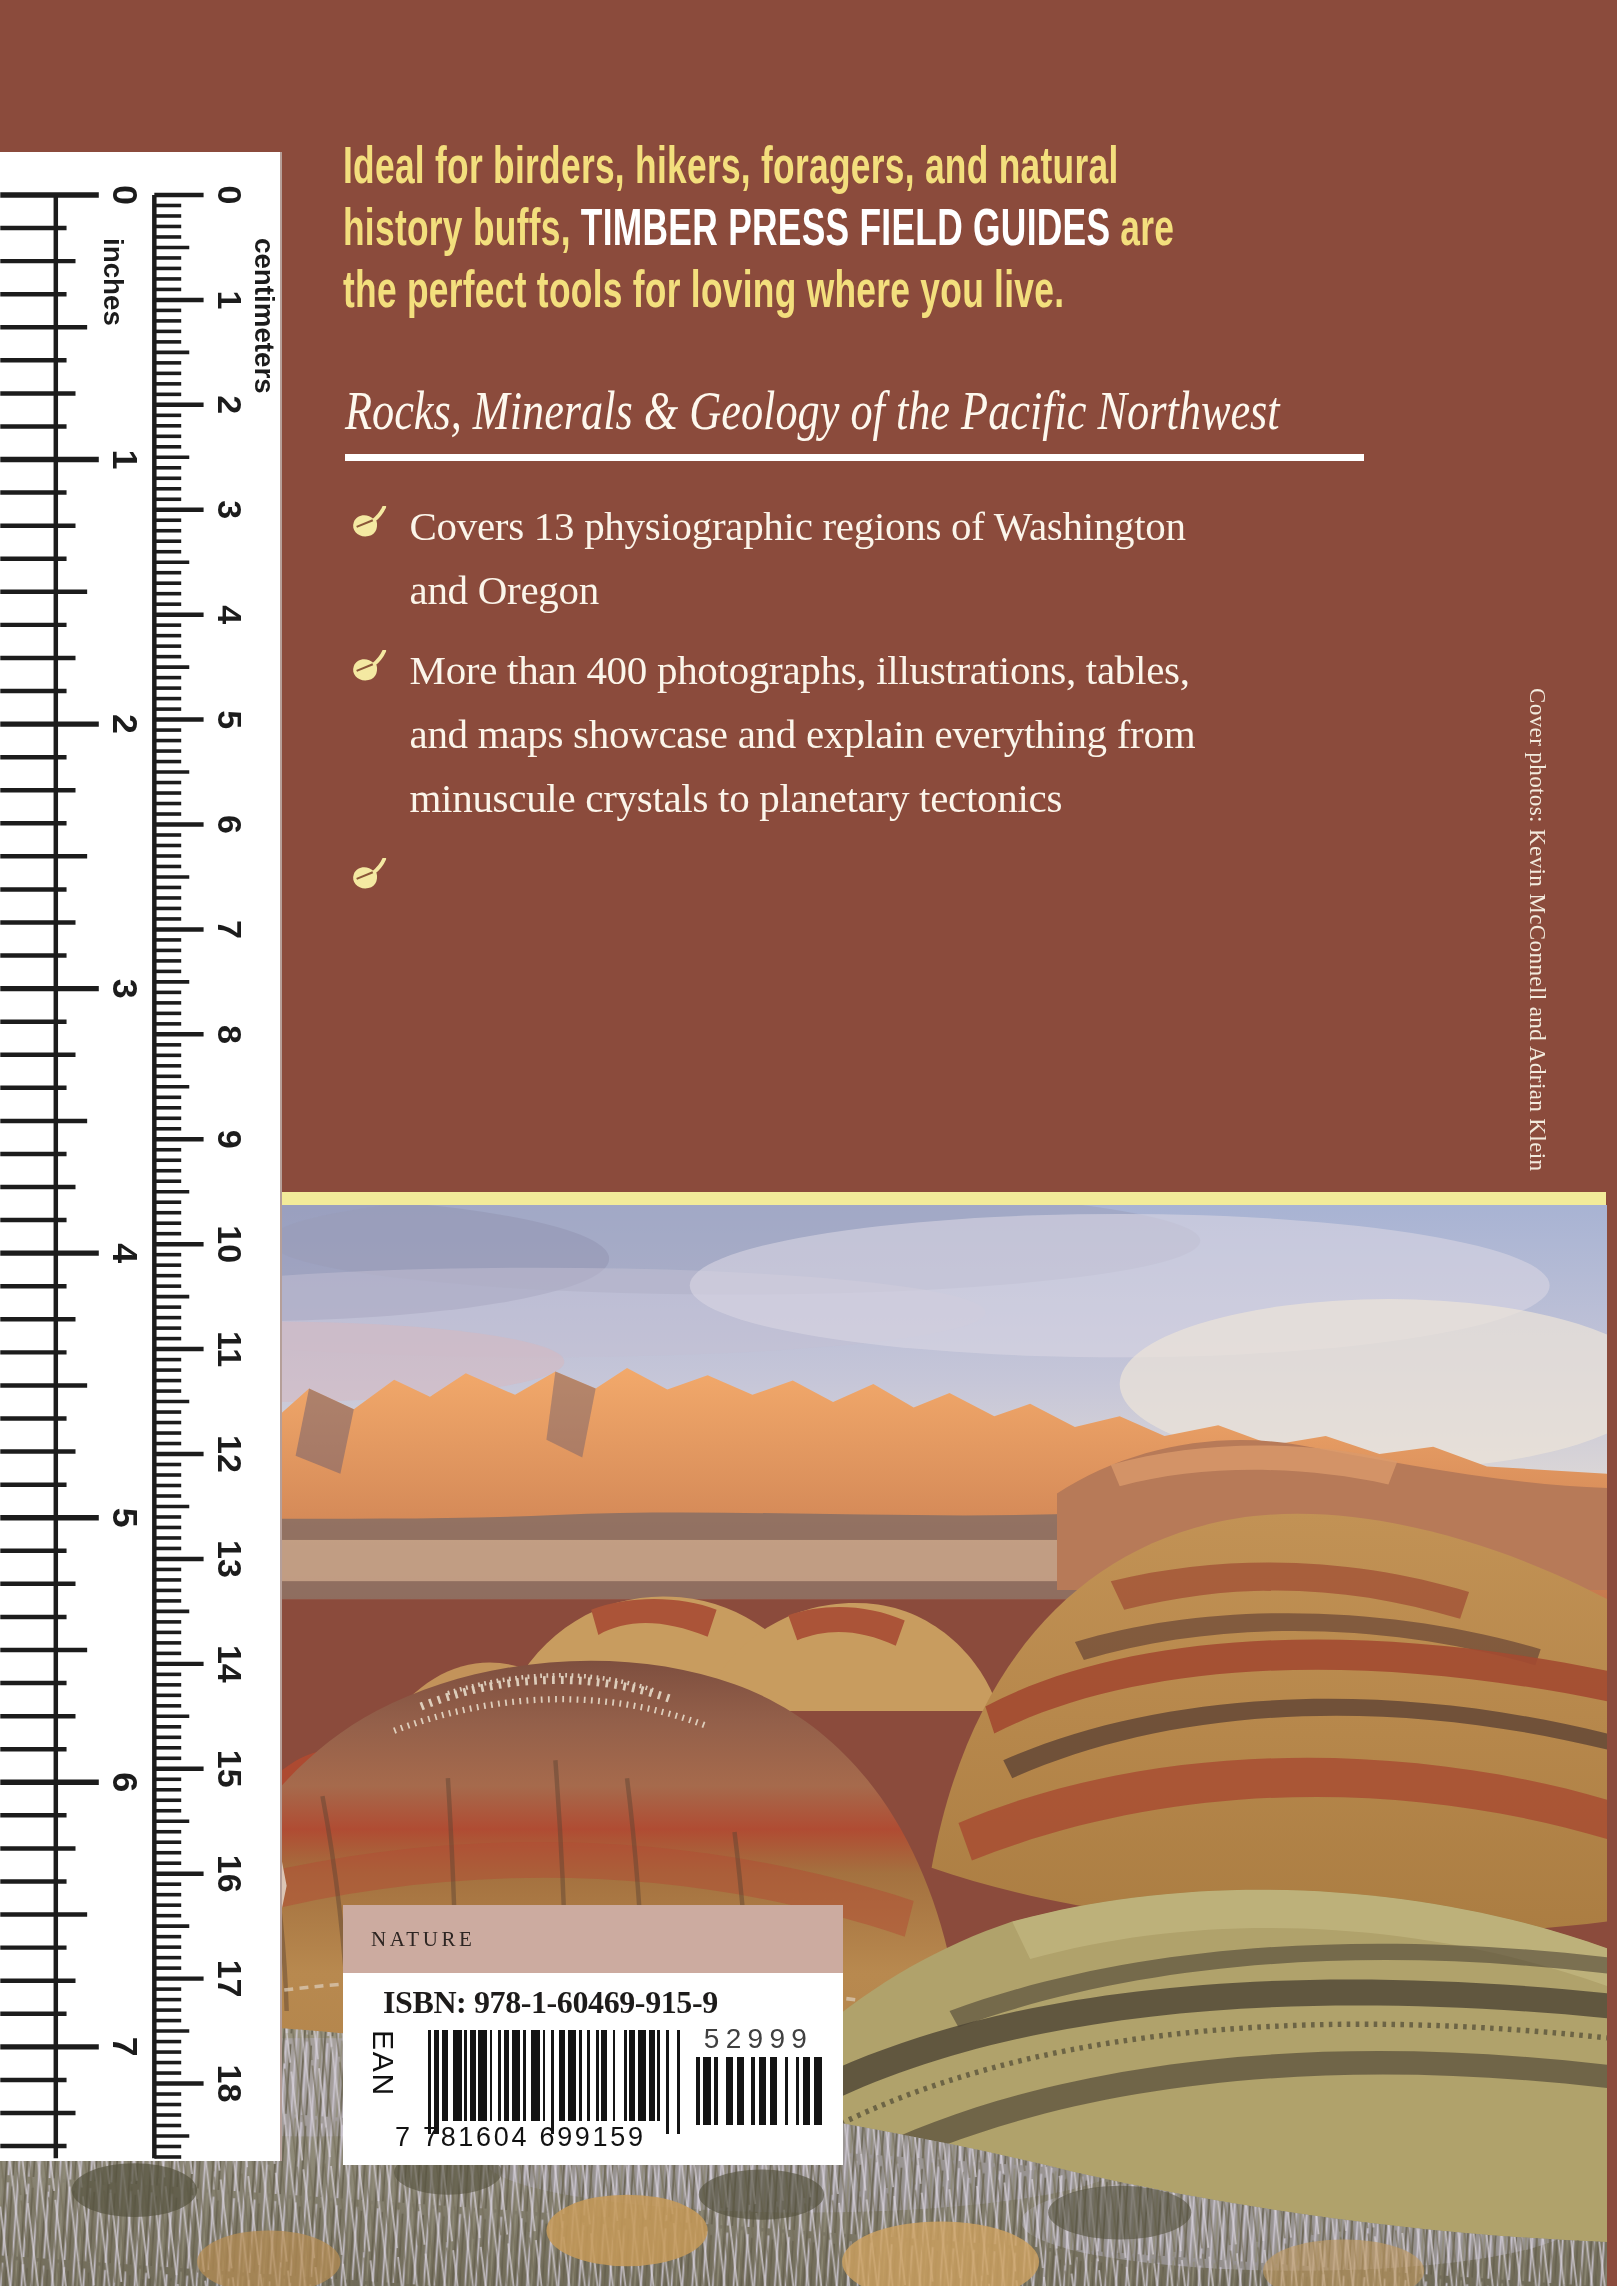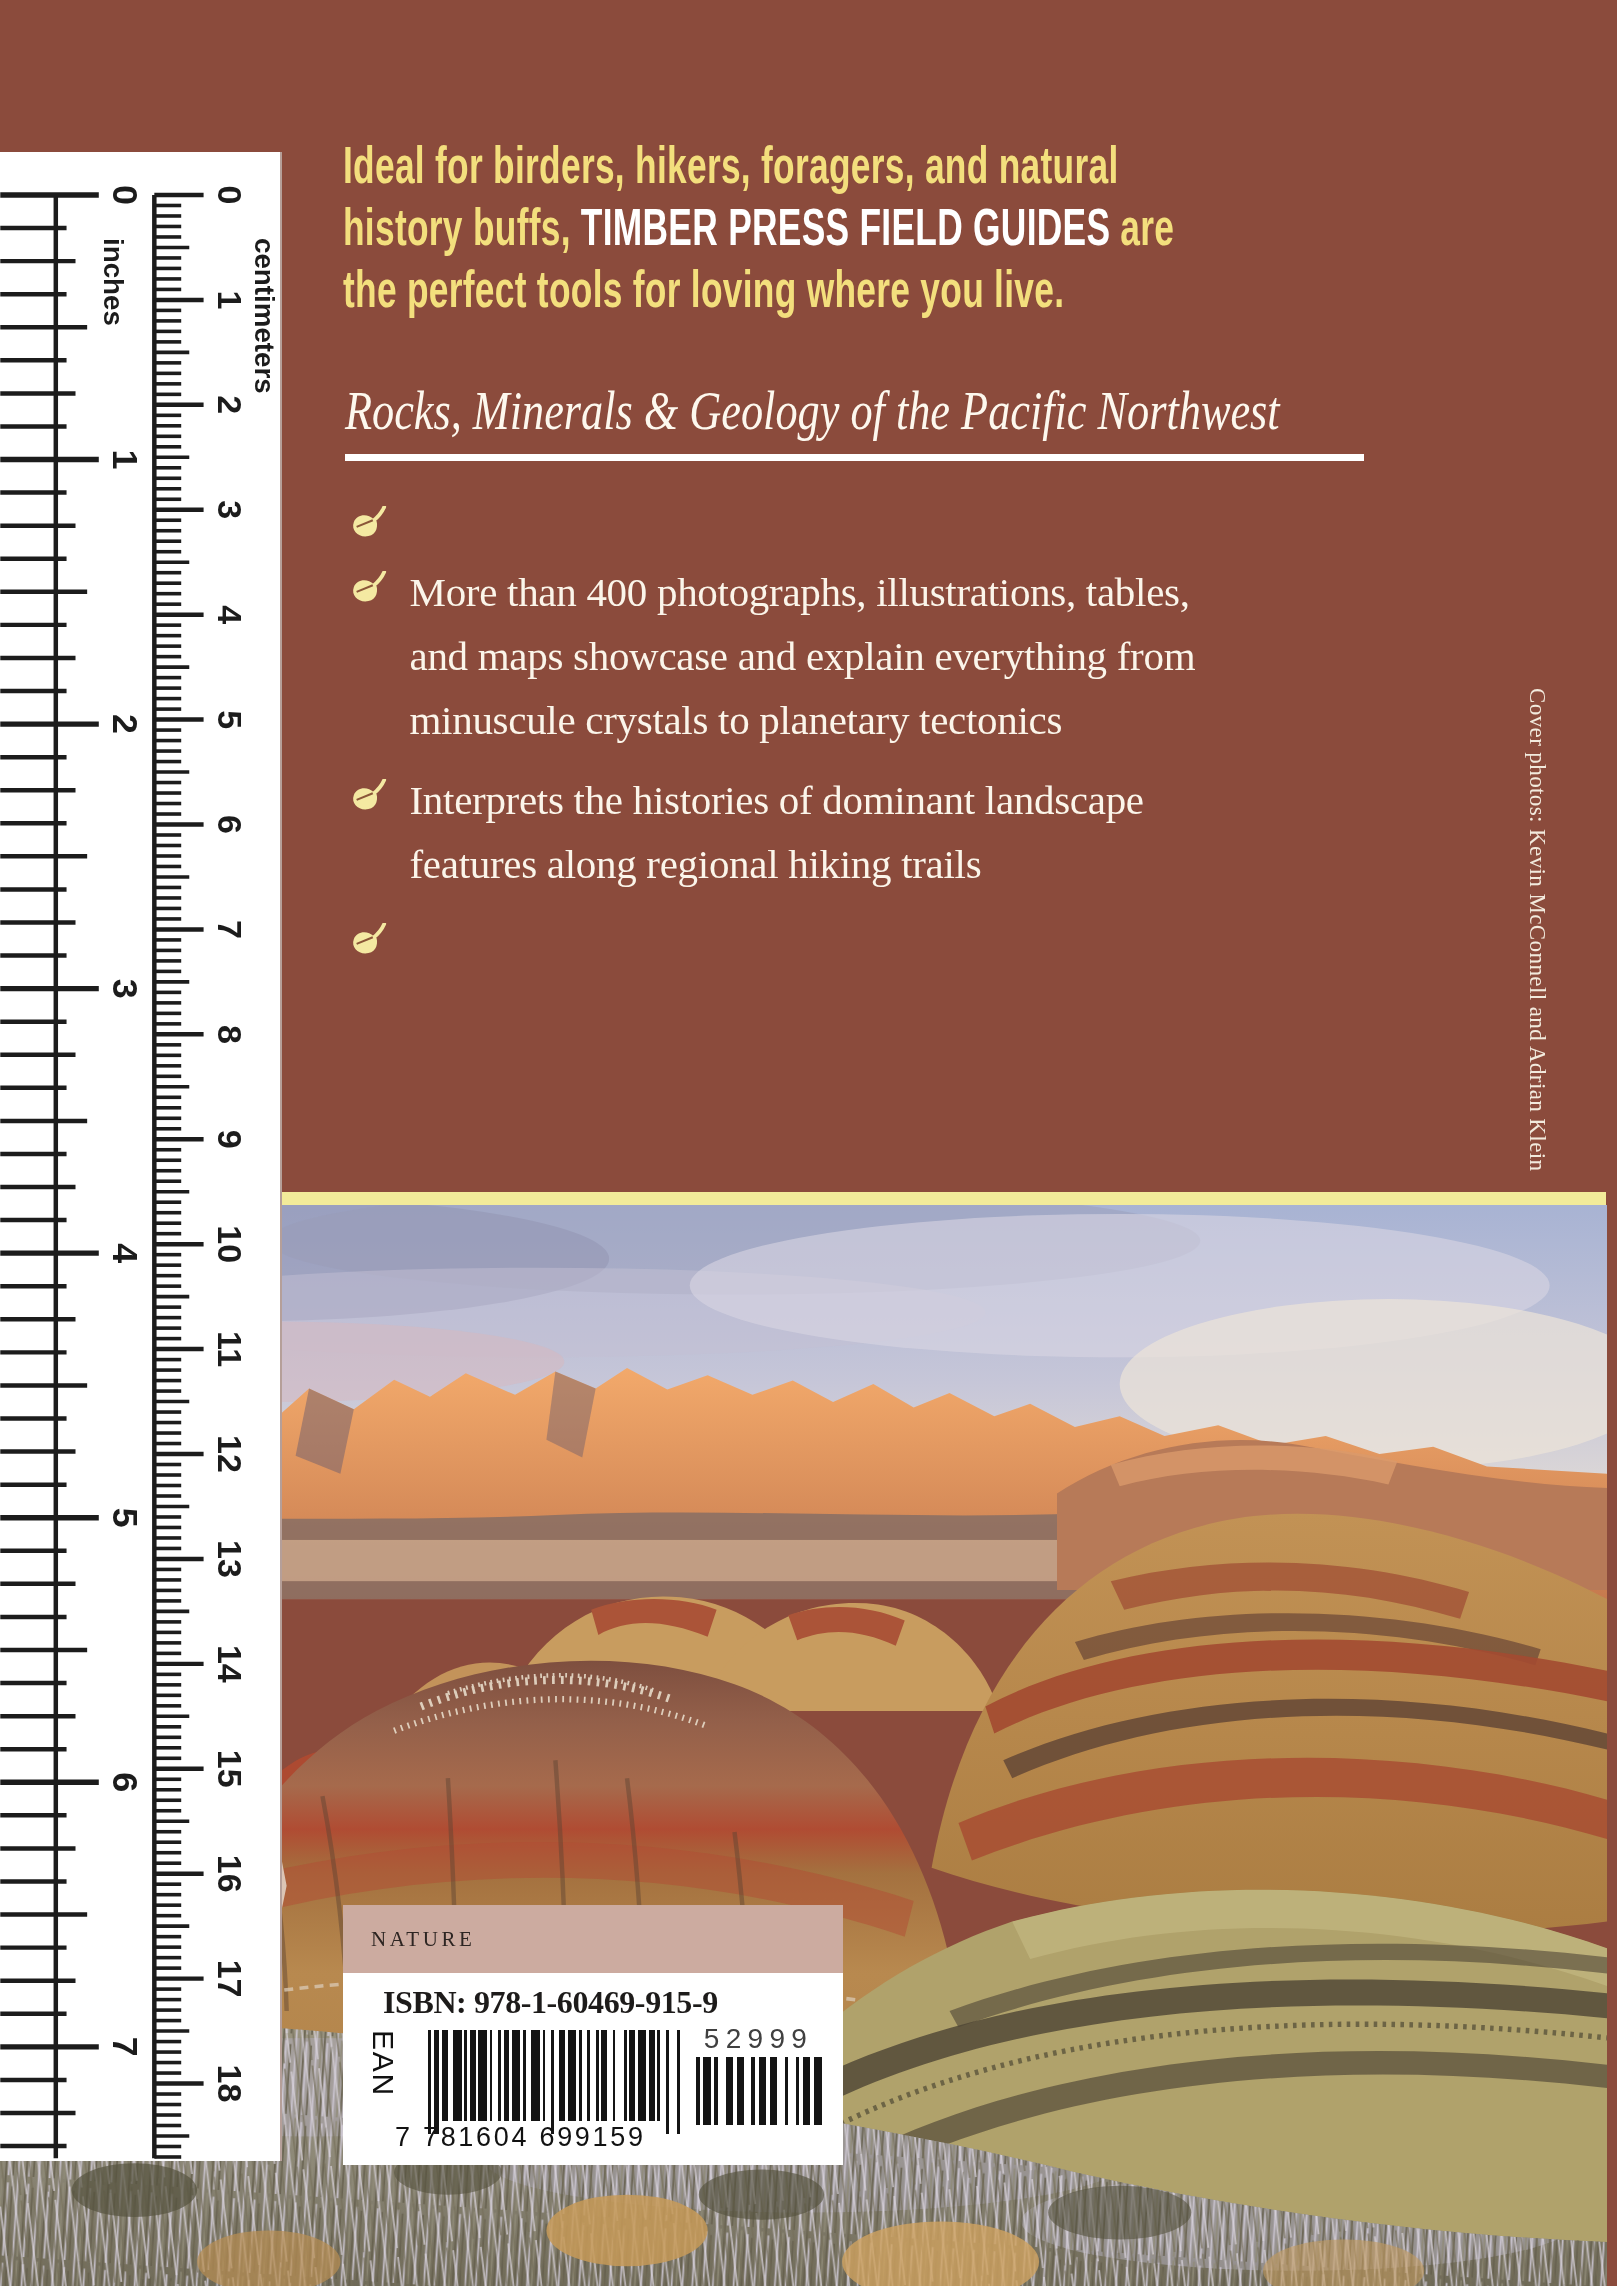--- a/index.html
+++ b/index.html
@@ -517,36 +517,29 @@
     <div class="title-rule"></div>
   </div>
 
   <ul class="bullets">
       <li>
         <span class="leaf"><svg viewBox="0 0 40 40" xmlns="http://www.w3.org/2000/svg">
             <path d="M36 1 C33 8 29 12 24 16" fill="none" stroke="#f4e9a2" stroke-width="4" stroke-linecap="round"></path>
             <path d="M25 14 C18 7 7 9 4 17 C1 25 8 32 16 32 C26 32 30 24 28 16 Z" fill="#f4e9a2"></path>
             <path d="M7 22 L24 15" stroke="#8a5638" stroke-width="2.2" fill="none"></path>
           </svg></span>
+        <div class="btext">Covers 13 physiographic regions of Washington<br>and Oregon</div>
       </li>
       <li>
         <span class="leaf"><svg viewBox="0 0 40 40" xmlns="http://www.w3.org/2000/svg">
             <path d="M36 1 C33 8 29 12 24 16" fill="none" stroke="#f4e9a2" stroke-width="4" stroke-linecap="round"></path>
             <path d="M25 14 C18 7 7 9 4 17 C1 25 8 32 16 32 C26 32 30 24 28 16 Z" fill="#f4e9a2"></path>
             <path d="M7 22 L24 15" stroke="#8a5638" stroke-width="2.2" fill="none"></path>
           </svg></span>
         <div class="btext">More than 400 photographs, illustrations, tables,<br>and maps showcase and explain everything from<br>minuscule crystals to planetary tectonics</div>
-      </li>
-      <li>
-        <span class="leaf"><svg viewBox="0 0 40 40" xmlns="http://www.w3.org/2000/svg">
-            <path d="M36 1 C33 8 29 12 24 16" fill="none" stroke="#f4e9a2" stroke-width="4" stroke-linecap="round"></path>
-            <path d="M25 14 C18 7 7 9 4 17 C1 25 8 32 16 32 C26 32 30 24 28 16 Z" fill="#f4e9a2"></path>
-            <path d="M7 22 L24 15" stroke="#8a5638" stroke-width="2.2" fill="none"></path>
-          </svg></span>
-        <div class="btext">Interprets the histories of dominant landscape<br>features along regional hiking trails</div>
       </li>
       <li>
         <span class="leaf"><svg viewBox="0 0 40 40" xmlns="http://www.w3.org/2000/svg">
             <path d="M36 1 C33 8 29 12 24 16" fill="none" stroke="#f4e9a2" stroke-width="4" stroke-linecap="round"></path>
             <path d="M25 14 C18 7 7 9 4 17 C1 25 8 32 16 32 C26 32 30 24 28 16 Z" fill="#f4e9a2"></path>
             <path d="M7 22 L24 15" stroke="#8a5638" stroke-width="2.2" fill="none"></path>
           </svg></span>
       </li>
     </ul>
 

